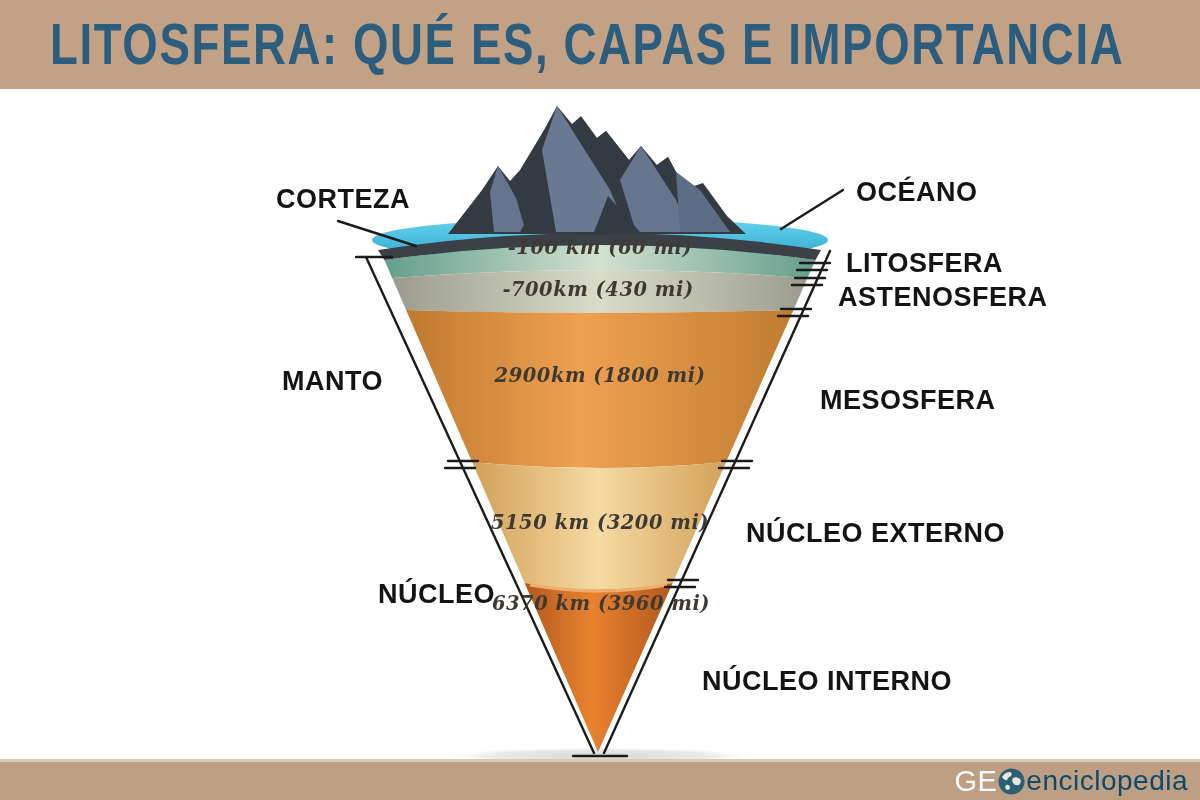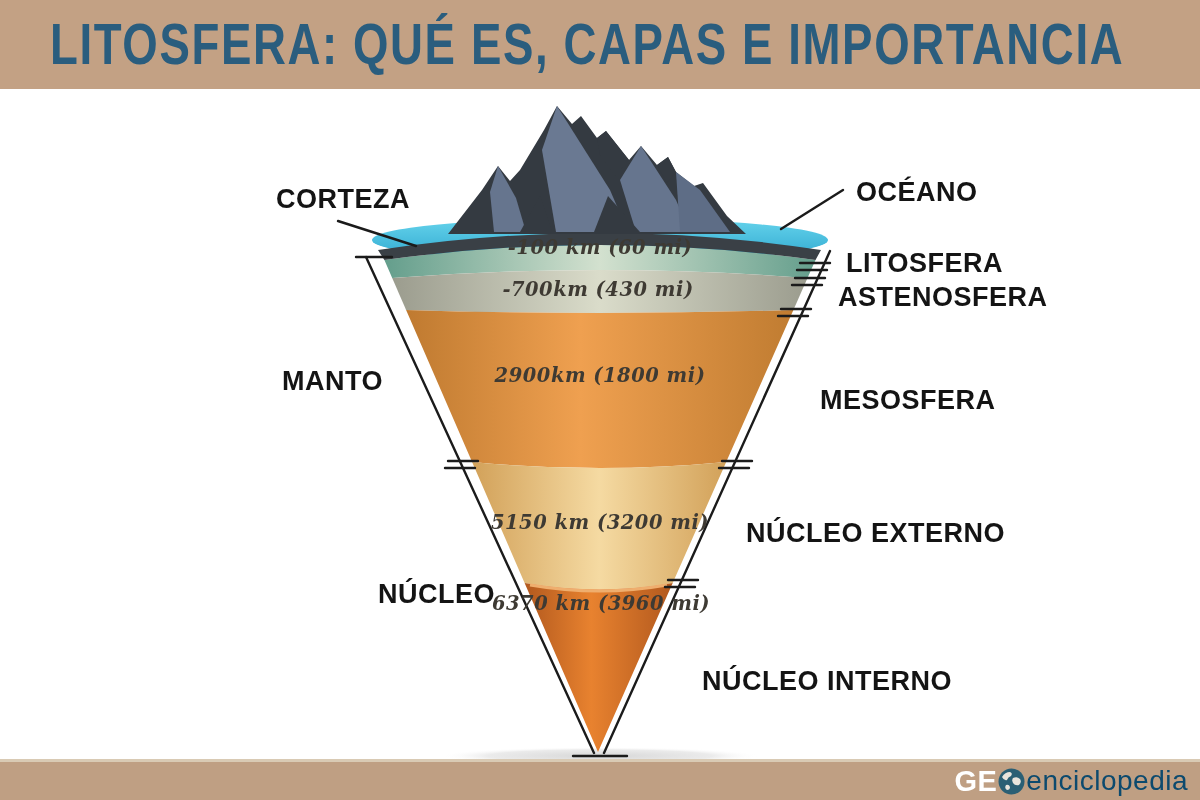--- a/index.html
+++ b/index.html
@@ -18,21 +18,21 @@
     transform:scaleX(0.80);transform-origin:left center;
     font-family:"Liberation Sans",sans-serif;line-height:1;
   }
   
   #footer-band{
     position:absolute;left:0;bottom:0;width:1200px;height:38px;
     background:#bf9f83;border-top:3px solid #d9cab4;
     display:flex;align-items:center;justify-content:flex-end;
   }
   #logo{display:flex;align-items:center;margin-right:12px;line-height:1;}
-  #logo .ge{font-weight:bold;font-size:29px;color:#ffffff;letter-spacing:0.5px;}
+  #logo .ge{font-weight:normal;font-size:29px;color:#ffffff;letter-spacing:0.5px;}
   #logo .globe{width:27px;height:27px;margin:0 1px;display:block;}
   #logo .rest{font-weight:normal;font-size:28px;color:#0c4a6e;letter-spacing:0.5px;}
   
   #diagram{position:absolute;top:0;left:0;}
   text.side-label{
     font-family:"Liberation Sans",sans-serif;font-size:27px;font-weight:600;
     fill:#141414;letter-spacing:0.5px;
   }
   text.depth-label{
     font-family:"DejaVu Serif",serif;font-size:19.5px;font-style:italic;

